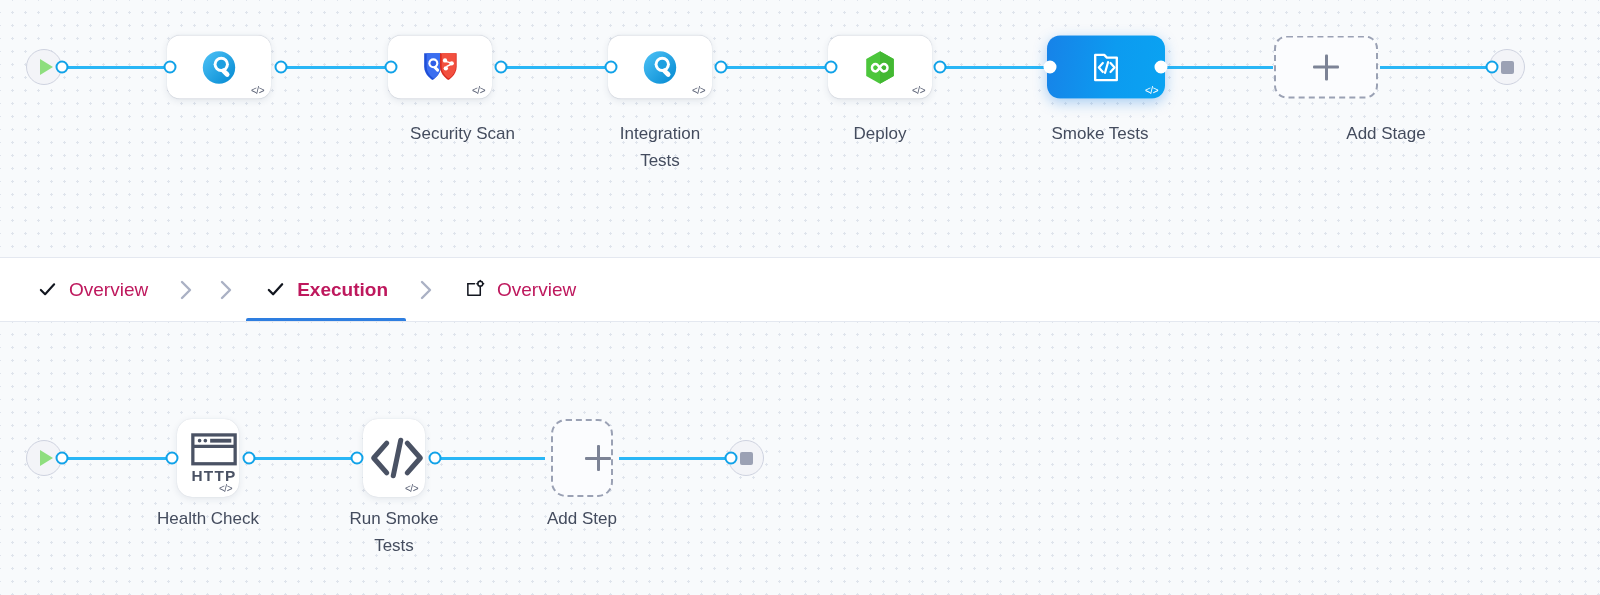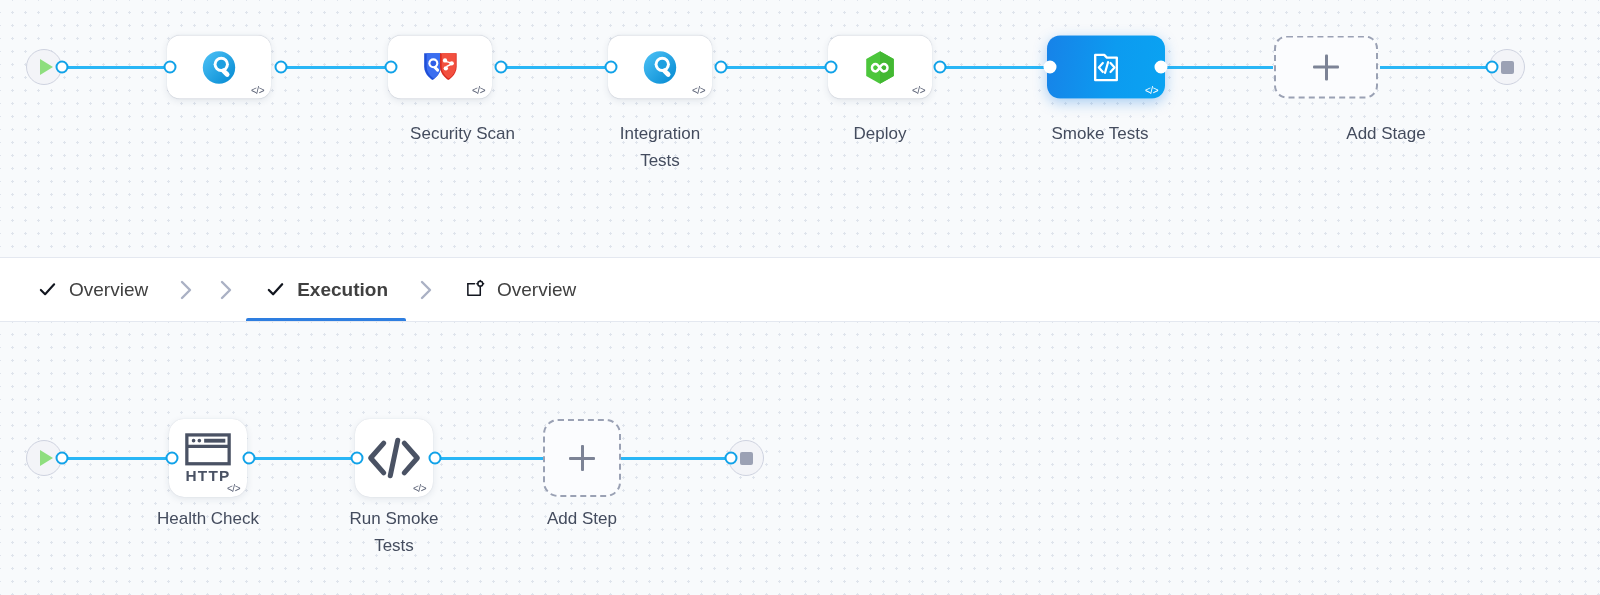--- a/index.html
+++ b/index.html
@@ -96,21 +96,21 @@
     transform: translate(-50%, -50%);
     border-radius: 13px;
     background: #ffffff;
     box-shadow: 0 2px 7px rgba(40,56,90,0.10), 0 0 1px rgba(40,56,90,0.18);
     display: flex;
     align-items: center;
     justify-content: center;
     z-index: 4;
   }
   .node.stage   { width: 104px; height: 63px; }
-  .node.step    { width: 78px;  height: 78px; border-radius: 15px; }
+  .node.step    { width: 62px;  height: 78px; border-radius: 15px; justify-content: flex-end; }
   .node.selected {
     background: linear-gradient(100deg, #1782e8 0%, #0c9bf0 55%, #0aa3f2 100%);
     width: 118px;
     box-shadow: 0 4px 14px rgba(14,118,222,0.34);
   }
   .node.dashed {
     background: #fbfcfe;
     border: 2px dashed #9aa1b4;
     box-shadow: none;
   }
@@ -169,21 +169,21 @@
     padding-left: 18px;
   }
   .tab {
     display: flex;
     align-items: center;
     gap: 11px;
     padding: 0 18px;
     position: relative;
     cursor: pointer;
     font-size: 19px;
-    color: #404040;
+    color: #be185d;
   }
   .tab.active {
     font-weight: bold;
   }
   .tab.active::after {
     content: "";
     position: absolute;
     left: 0; right: 0; bottom: 0;
     height: 3px;
     background: #2e7ee0;

